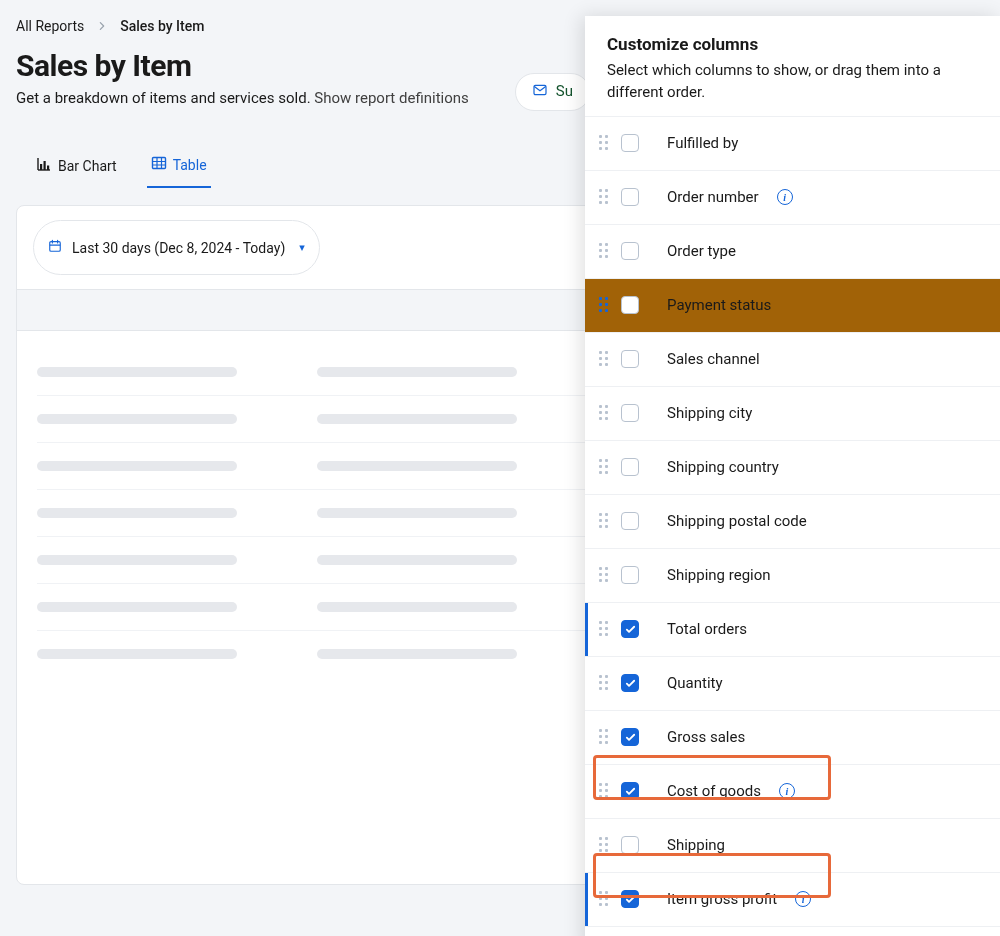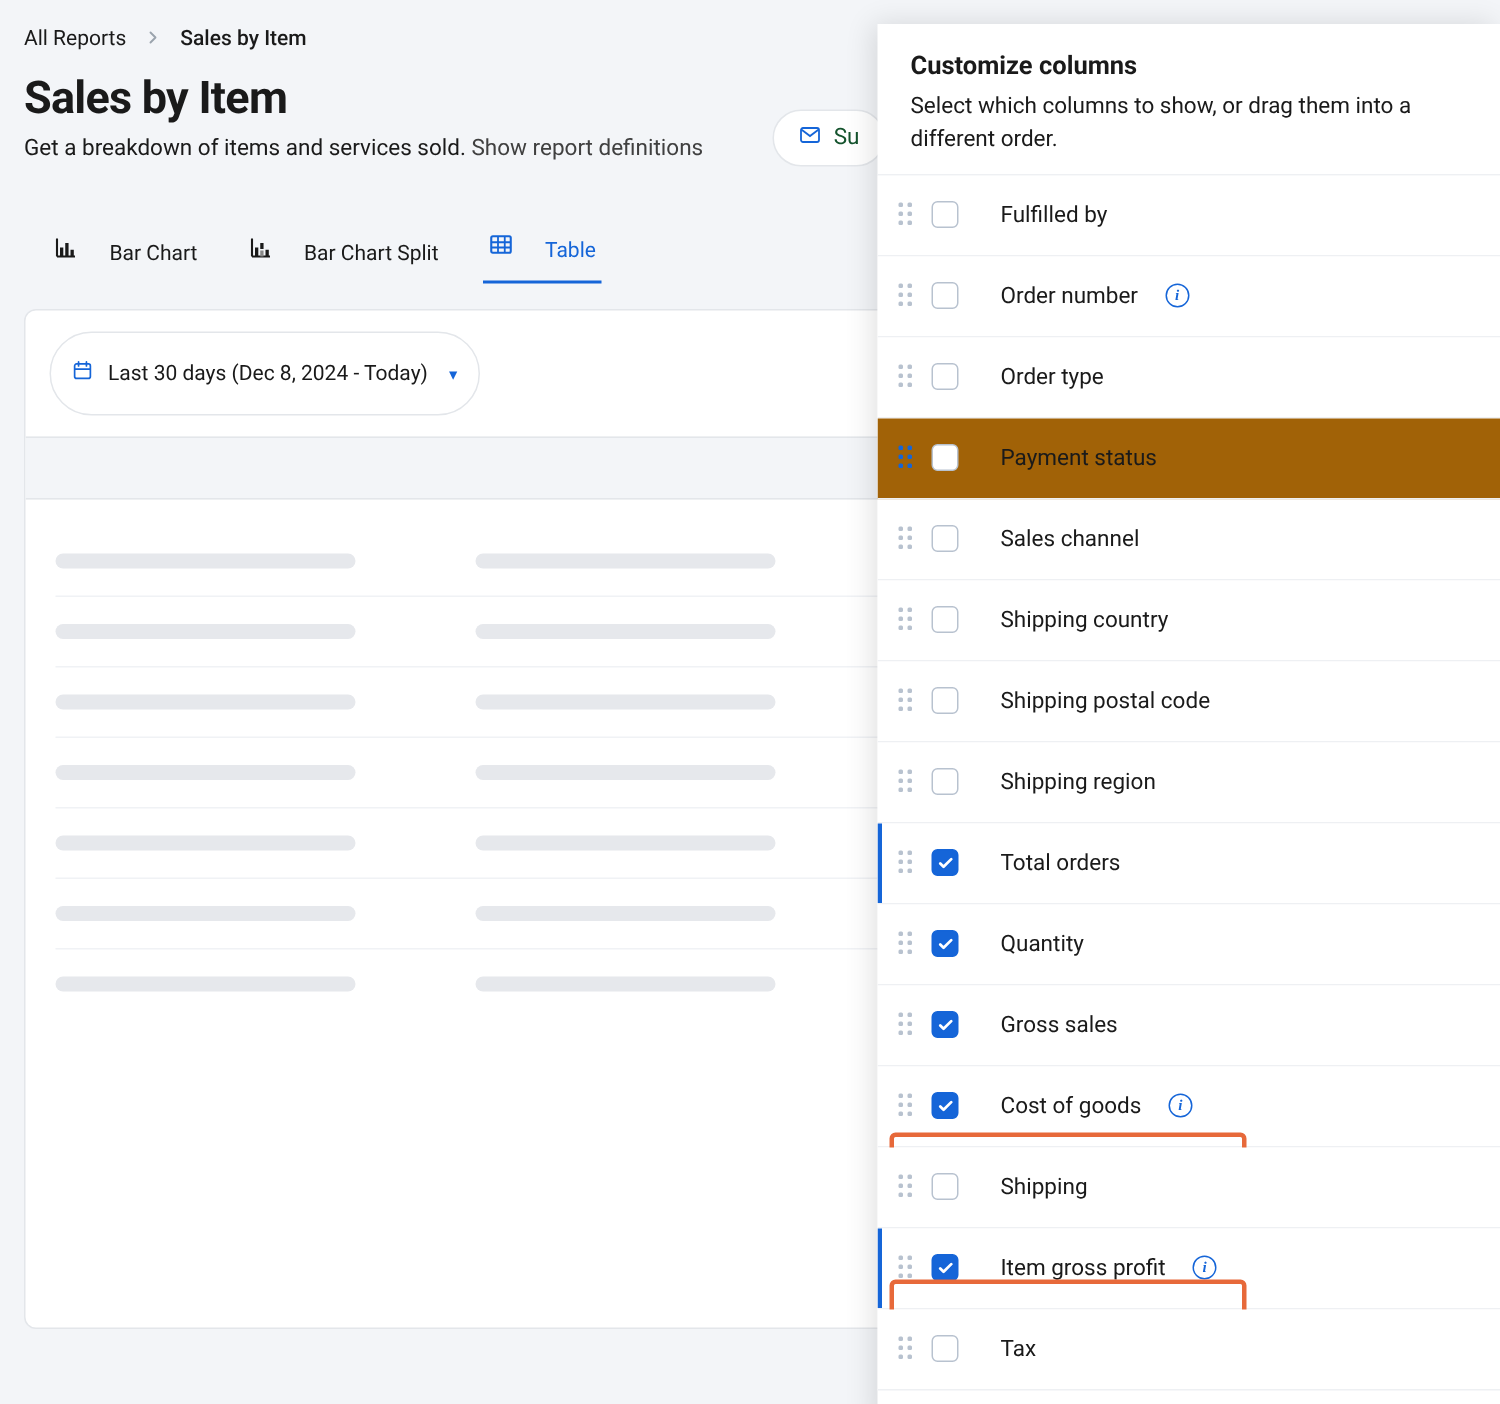--- a/index.html
+++ b/index.html
@@ -59,22 +59,22 @@
   .subscribe-btn svg { width: 16px; height: 16px; }
   .tabs {
     display: flex;
     gap: 26px;
     border-bottom: 1px solid transparent;
     margin-bottom: 16px;
     padding-left: 16px;
   }
   .tab {
     display: flex;
-    align-items: flex-end;
-    gap: 21px;
+    align-items: center;
+    gap: 6px;
     font-size: 14px;
     color: #1a1a1a;
     padding: 10px 4px 12px 4px;
     cursor: pointer;
   }
   .tab.active {
     color: #1565d8;
     border-bottom: 2px solid #1565d8;
   }
   .tab svg { width: 16px; height: 16px; }
@@ -249,33 +249,20 @@
       <span>
         <svg viewBox="0 0 16 16" fill="none">
             <path d="M2 14V2" stroke="#1a1a1a" stroke-width="1.4"></path>
             <path d="M2 14h12" stroke="#1a1a1a" stroke-width="1.4"></path>
             <rect x="4" y="8" width="2.2" height="6" fill="#1a1a1a"></rect>
             <rect x="7.5" y="5" width="2.2" height="9" fill="#1a1a1a"></rect>
             <rect x="11" y="9.5" width="2.2" height="4.5" fill="#1a1a1a"></rect>
           </svg>
       </span>
       <span>Bar Chart</span>
-    </div>
-    <div class="tab">
-      <span>
-        <svg viewBox="0 0 16 16" fill="none">
-            <path d="M2 14V2" stroke="#1a1a1a" stroke-width="1.4"></path>
-            <path d="M2 14h12" stroke="#1a1a1a" stroke-width="1.4"></path>
-            <rect x="4" y="8" width="2.2" height="6" fill="#1a1a1a"></rect>
-            <rect x="7.5" y="5" width="2.2" height="4" fill="#1a1a1a"></rect>
-            <rect x="7.5" y="10" width="2.2" height="4" fill="#888"></rect>
-            <rect x="11" y="9.5" width="2.2" height="4.5" fill="#1a1a1a"></rect>
-          </svg>
-      </span>
-      <span>Bar Chart Split</span>
     </div>
     <div class="tab active">
       <span>
         <svg viewBox="0 0 16 16" fill="none">
             <rect x="1.5" y="2.5" width="13" height="11" rx="1" stroke="#1565d8" stroke-width="1.4"></rect>
             <path d="M1.5 6.5h13M1.5 10h13M6 2.5v11M10.5 2.5v11" stroke="#1565d8" stroke-width="1.2"></path>
           </svg>
       </span>
       <span>Table</span>
     </div>
@@ -398,20 +385,32 @@
         <div class="col-row">
           <div class="drag">
             <span></span>
             <span></span>
             <span></span>
             <span></span>
             <span></span>
             <span></span>
           </div>
           <div class="checkbox"></div>
+          <span class="col-label">Shipping city</span>
+        </div>
+        <div class="col-row">
+          <div class="drag">
+            <span></span>
+            <span></span>
+            <span></span>
+            <span></span>
+            <span></span>
+            <span></span>
+          </div>
+          <div class="checkbox"></div>
           <span class="col-label">Shipping country</span>
         </div>
         <div class="col-row">
           <div class="drag">
             <span></span>
             <span></span>
             <span></span>
             <span></span>
             <span></span>
             <span></span>

